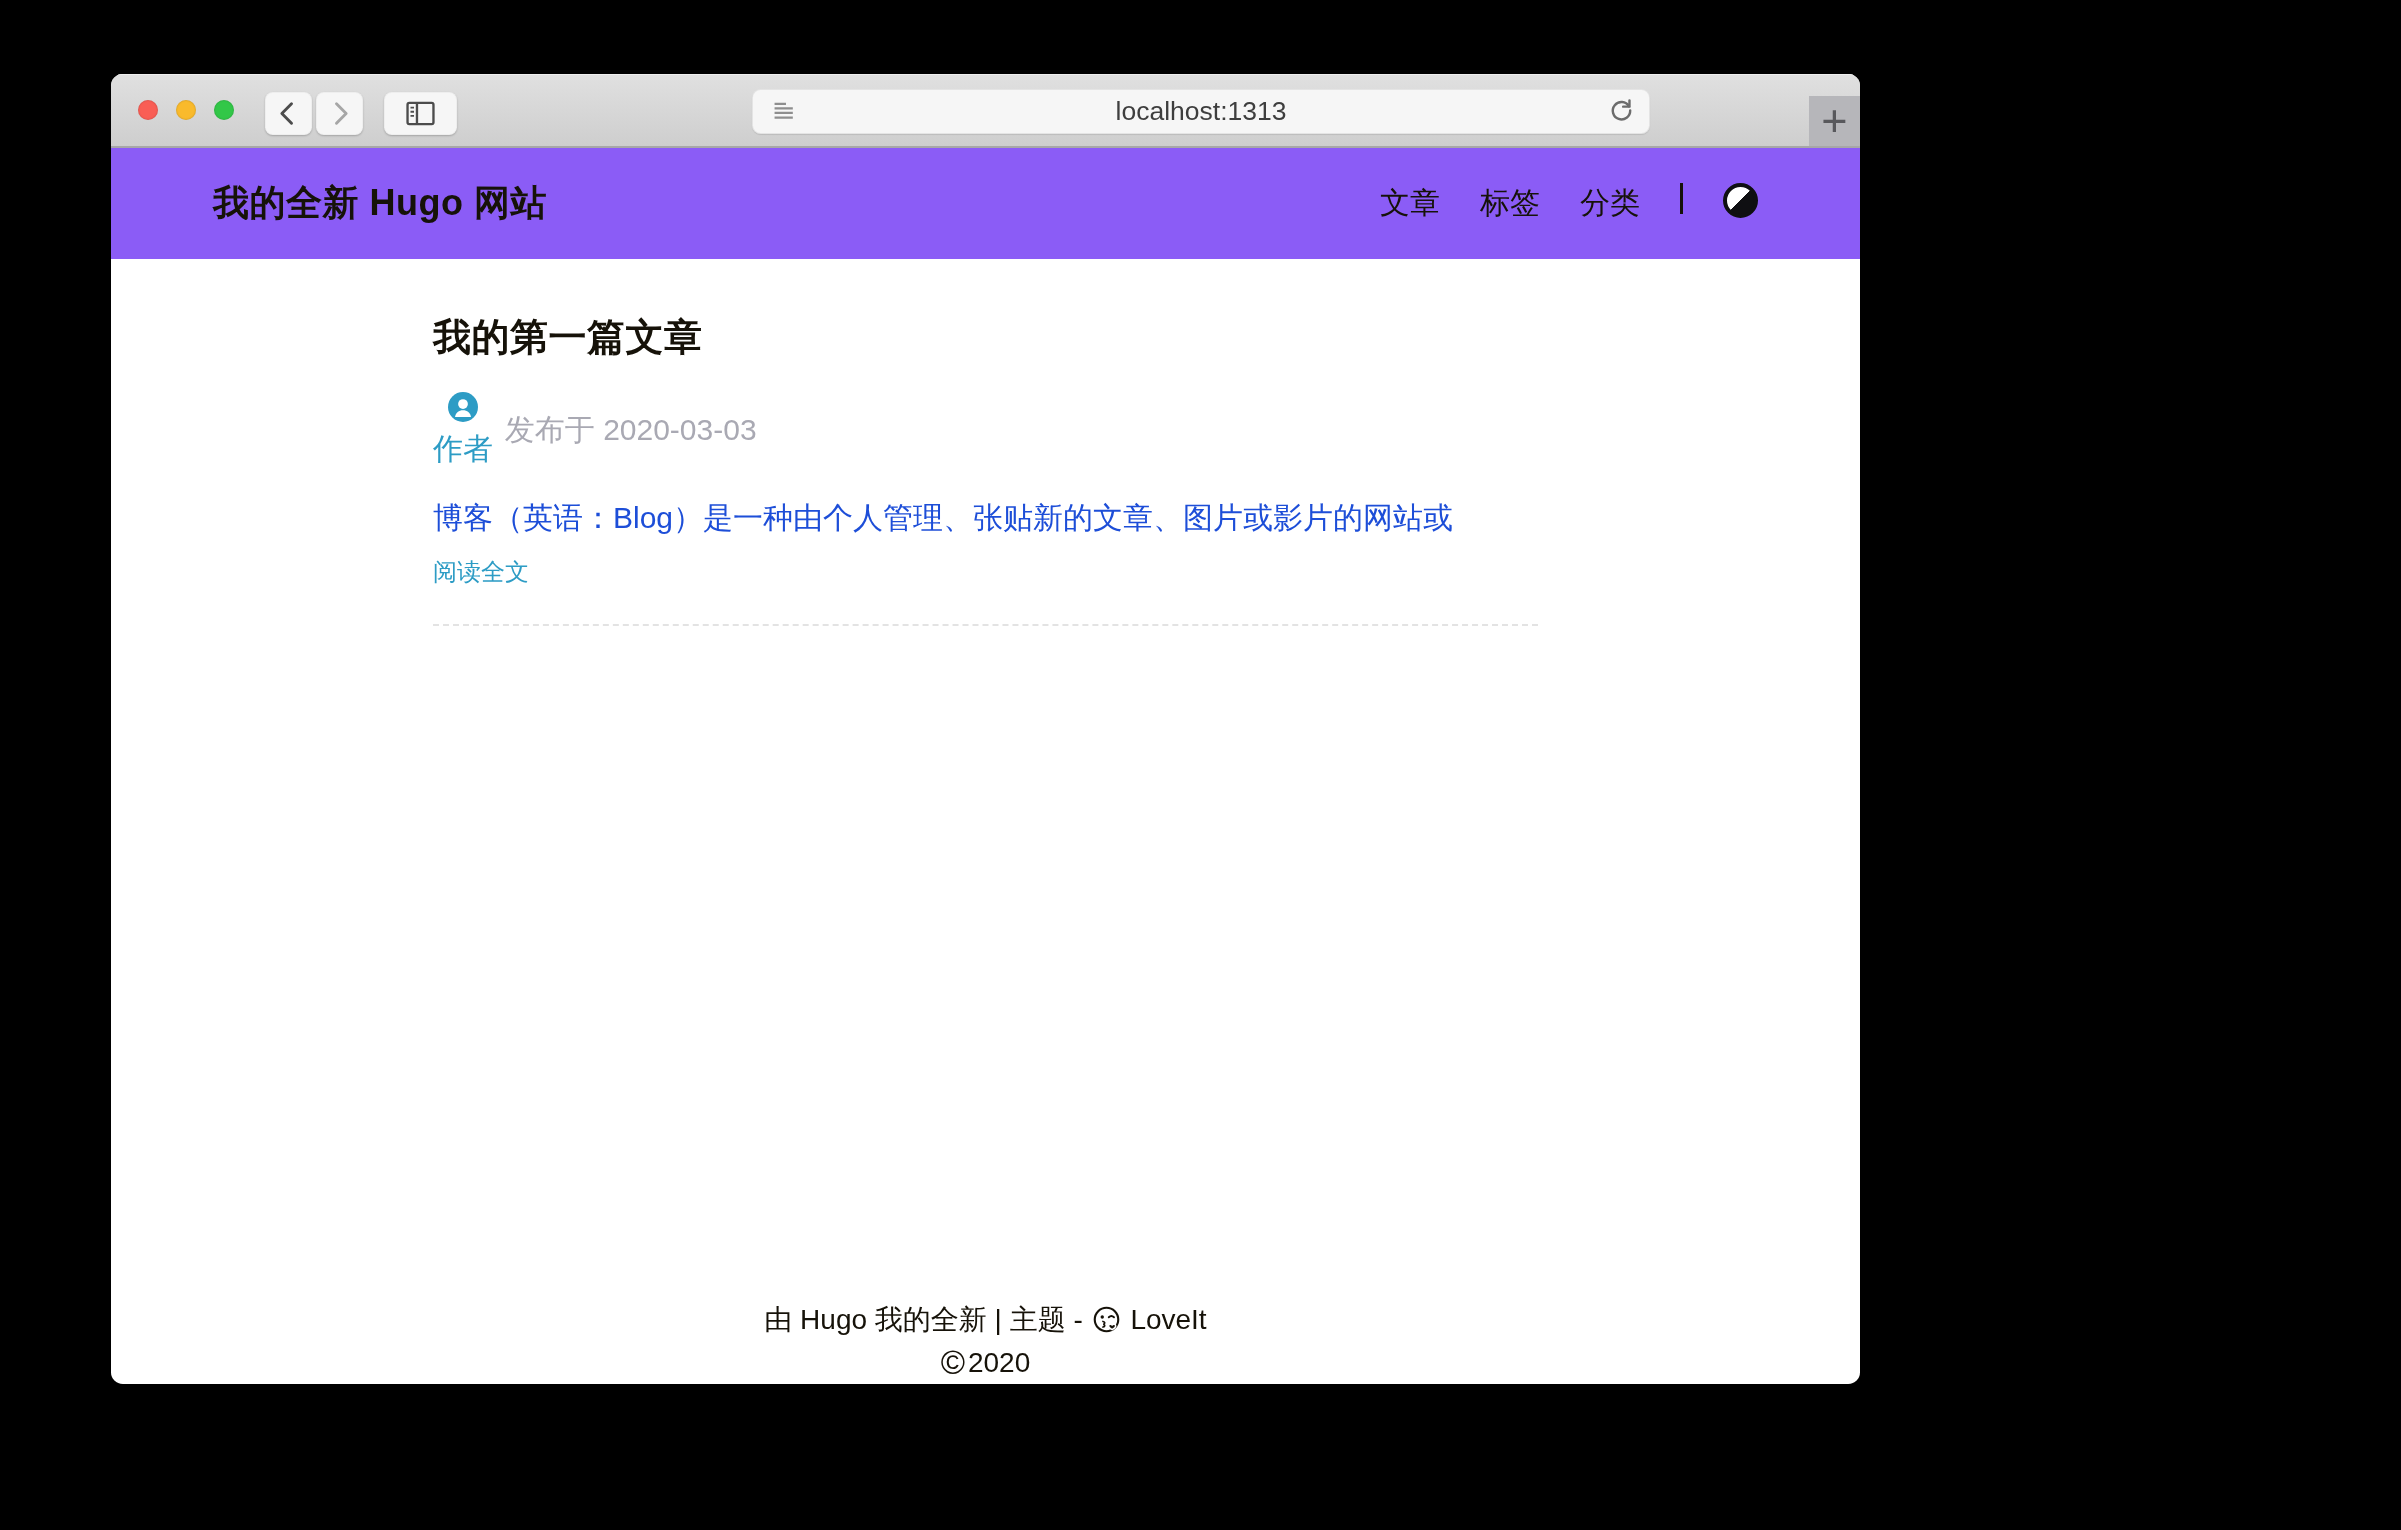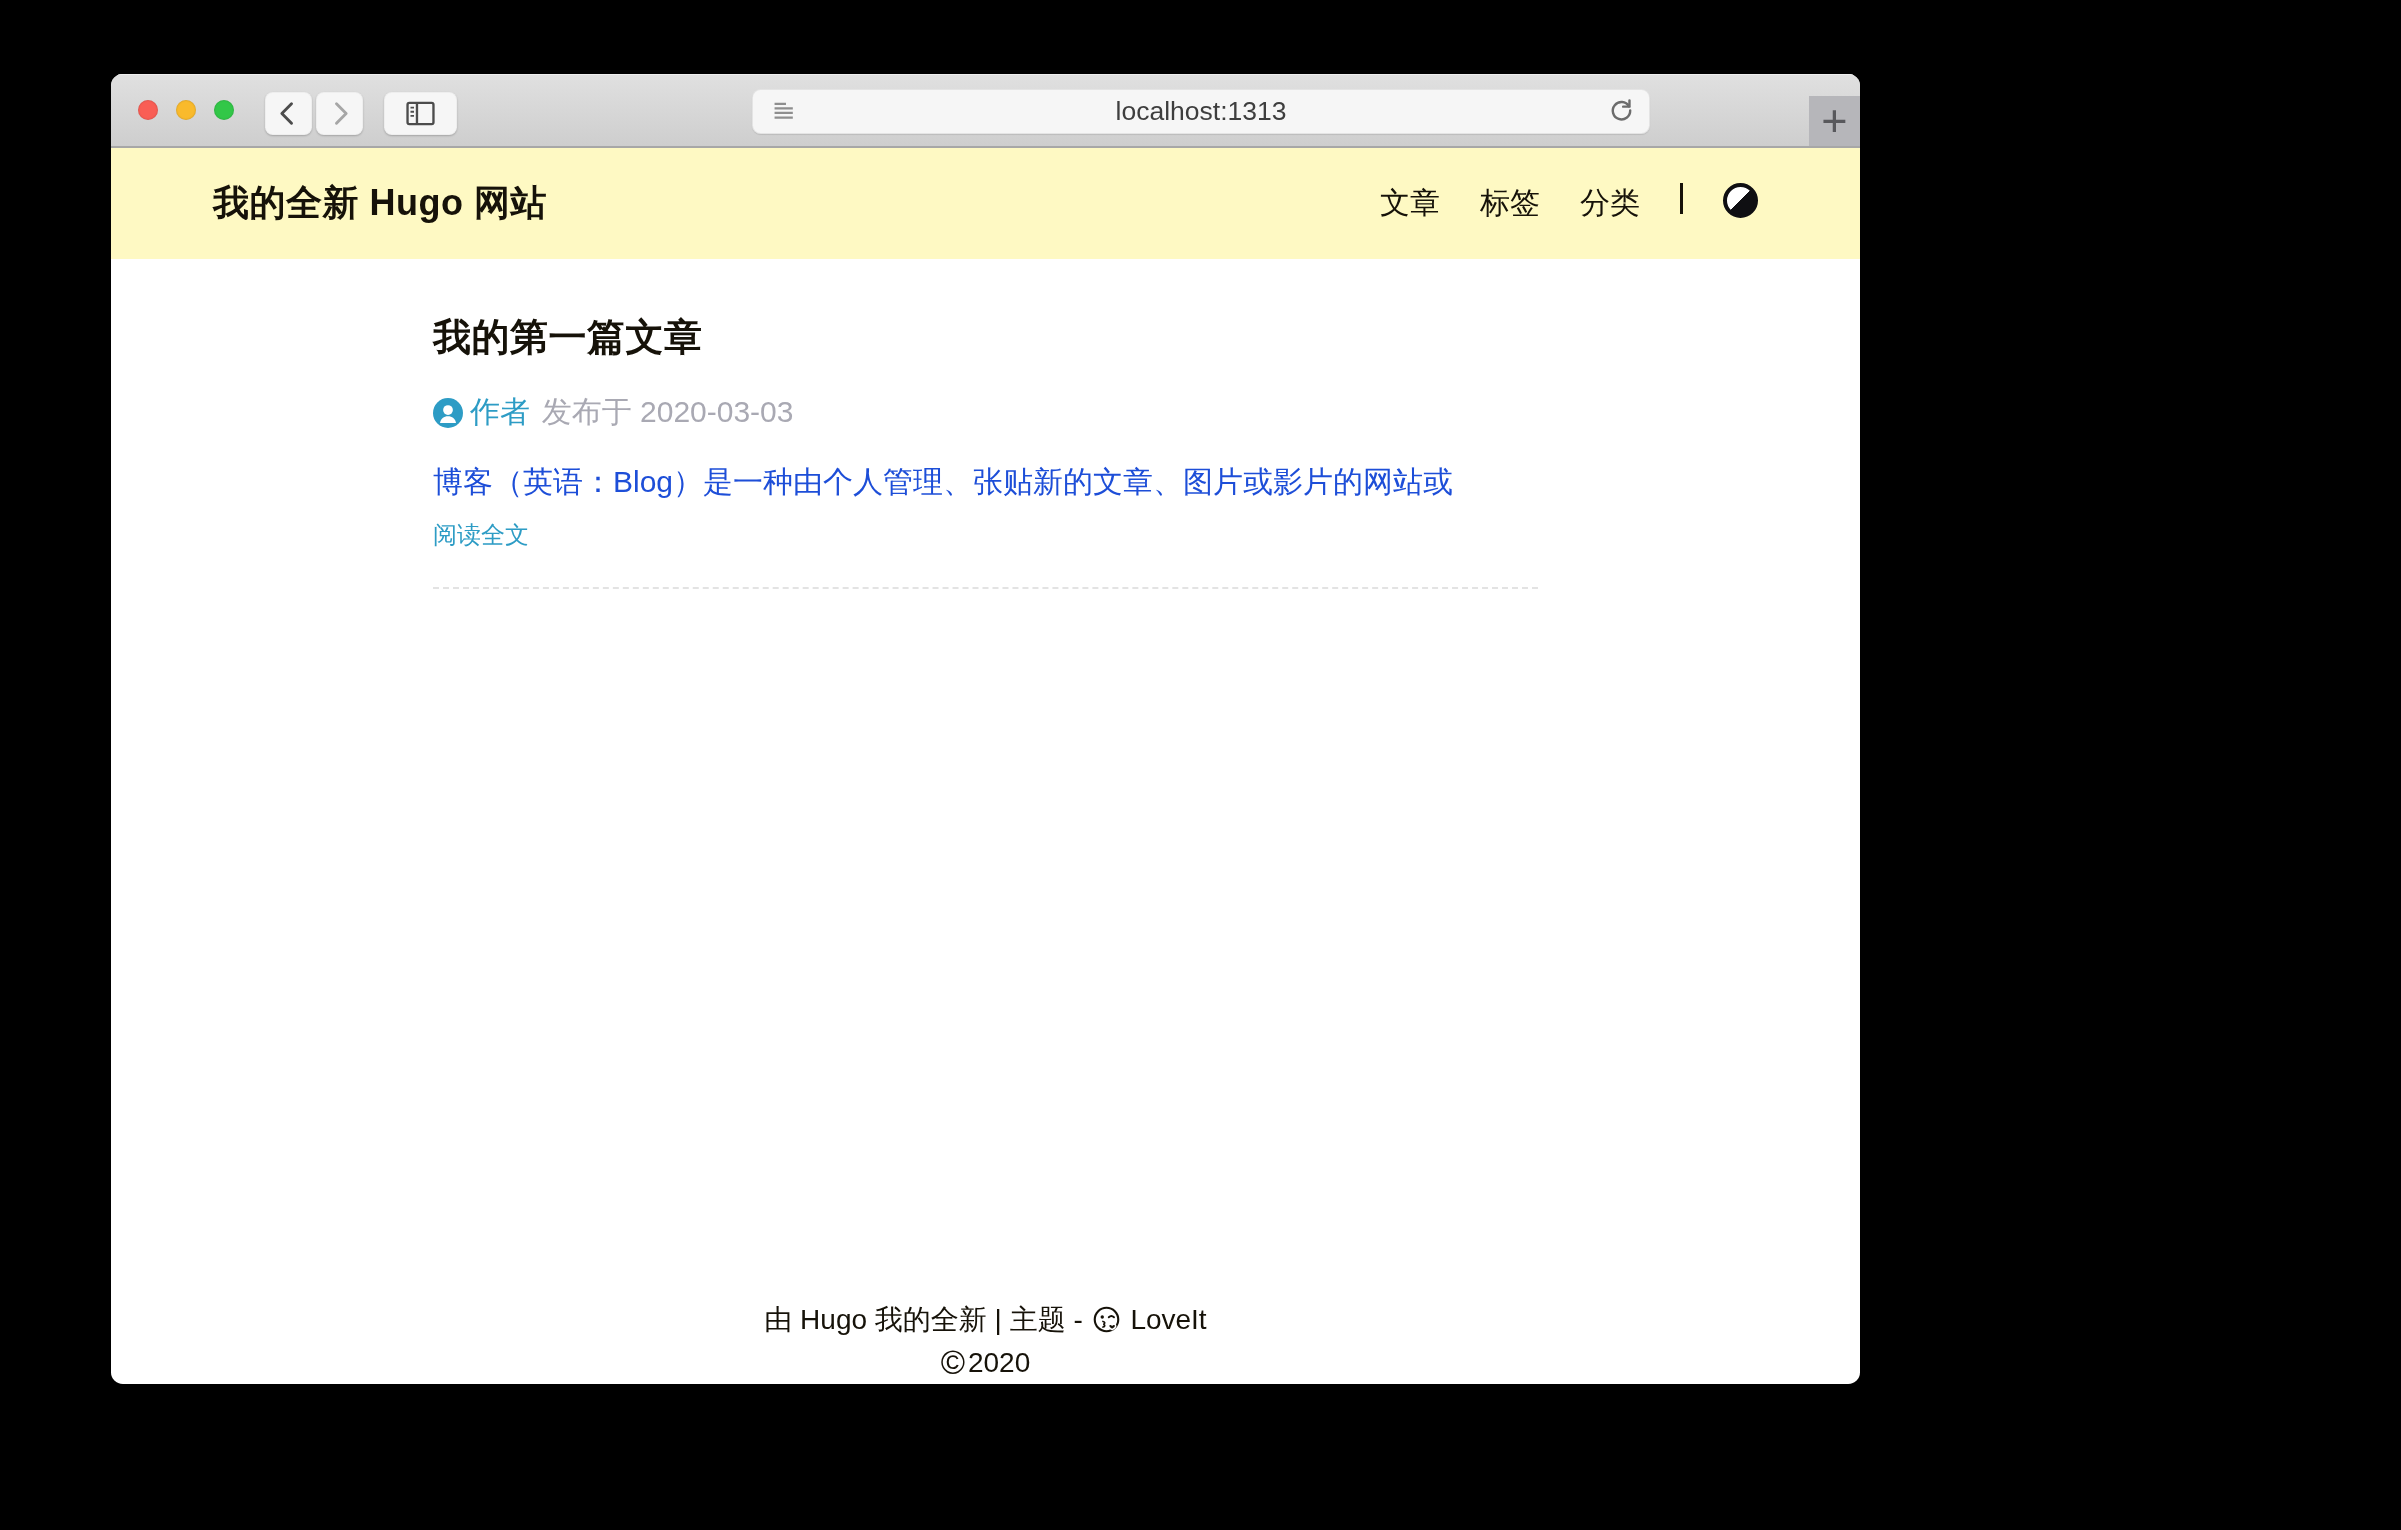--- a/index.html
+++ b/index.html
@@ -52,40 +52,40 @@
   .reload-icon { position: absolute; right: 13.7px; top: 7.8px; }
 
   .newtab {
     position: absolute; right: 0; top: 21.6px; bottom: 0; width: 51px;
     background: #b6b6ba; display: flex; align-items: center; justify-content: center;
     font-size: 45px; font-weight: 300; color: #58585c; line-height: 1;
   }
 
   
   .site-header {
-    height: 111px; background: #fef9c3;
+    height: 111px; background: #8b5cf6;
     display: flex; align-items: center; justify-content: space-between;
     padding: 0 102px;
   }
   .site-title { font-size: 36px; font-weight: 700; color: #161209; letter-spacing: 0.5px; }
   .nav { display: flex; align-items: flex-start; gap: 40px; }
   .nav-item { font-size: 30px; color: #161209; cursor: pointer; }
   .nav-sep { width: 2.9px; height: 31px; background: #161209; }
   .theme-toggle {
     width: 35px; height: 35px; border-radius: 50%;
     border: 4.9px solid #0f0f12;
     background: linear-gradient(135deg, #ffffff 50%, #0f0f12 50%);
     cursor: pointer;
   }
 
   
   .article { width: 1105px; margin: 53px auto 0; }
   .post-title { font-size: 38px; font-weight: 700; color: #161209; letter-spacing: 0.5px; }
   .post-meta { margin-top: 29px; display: flex; align-items: center; font-size: 30px; }
-  .author-link { display: flex; align-items: center; gap: 6.9px; color: #2d9cc5; cursor: pointer; }
+  .author-link { display: flex; align-items: center; gap: 6.9px; color: #2d9cc5; cursor: pointer; flex-direction: column; }
   .published { margin-left: 11.8px; color: #a9a9b3; }
   .summary { margin-top: 24.5px; font-size: 30px; line-height: 47px; color: #1d4ed8; }
   .read-more { display: inline-block; margin-top: 14.7px; font-size: 24px; color: #2d9cc5; cursor: pointer; }
   .divider { margin-top: 36px; border-top: 2px dashed #e3e3e3; height: 0; }
 
   
   .site-footer {
     position: absolute; left: 0; right: 0; bottom: 4.9px;
     text-align: center; color: #161209;
   }

